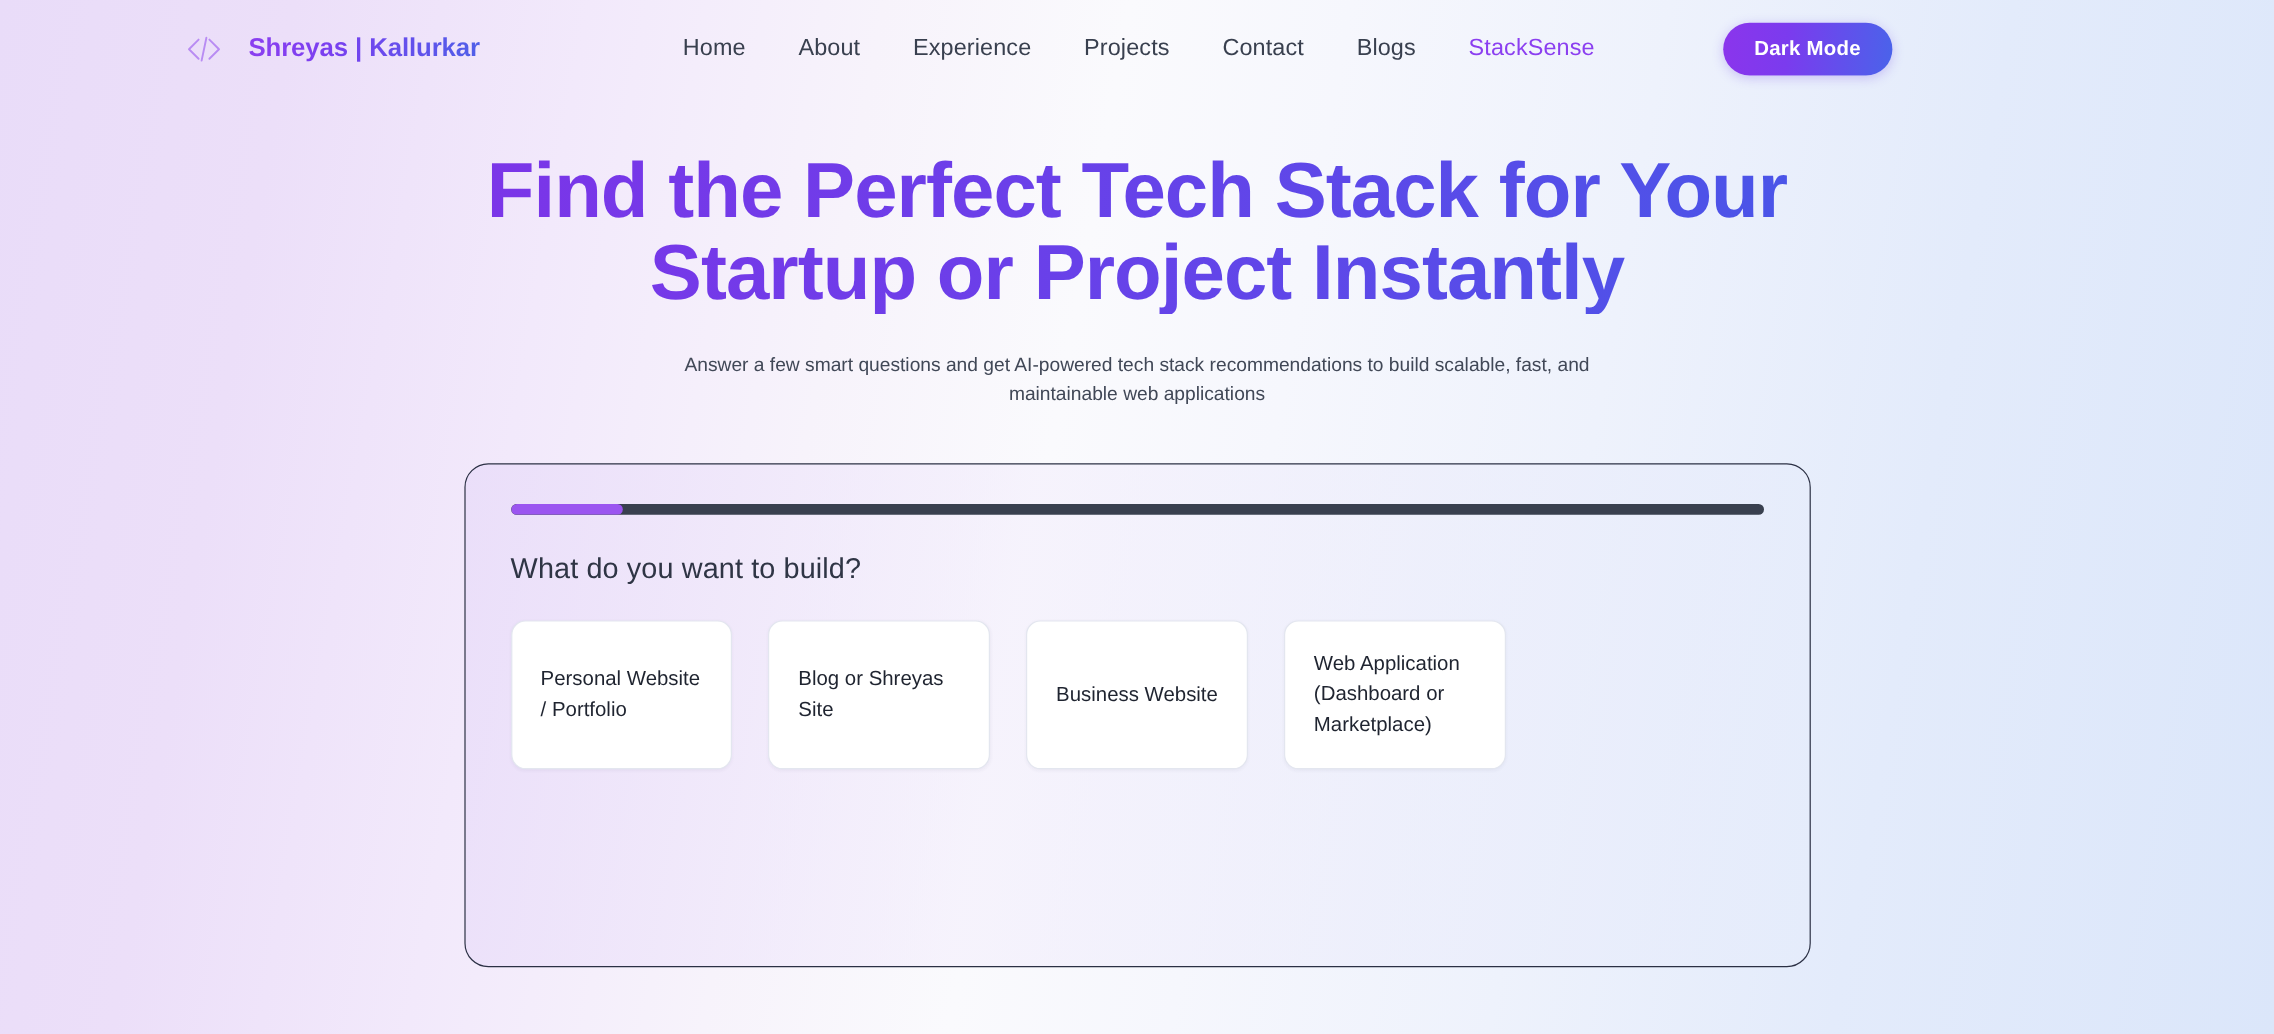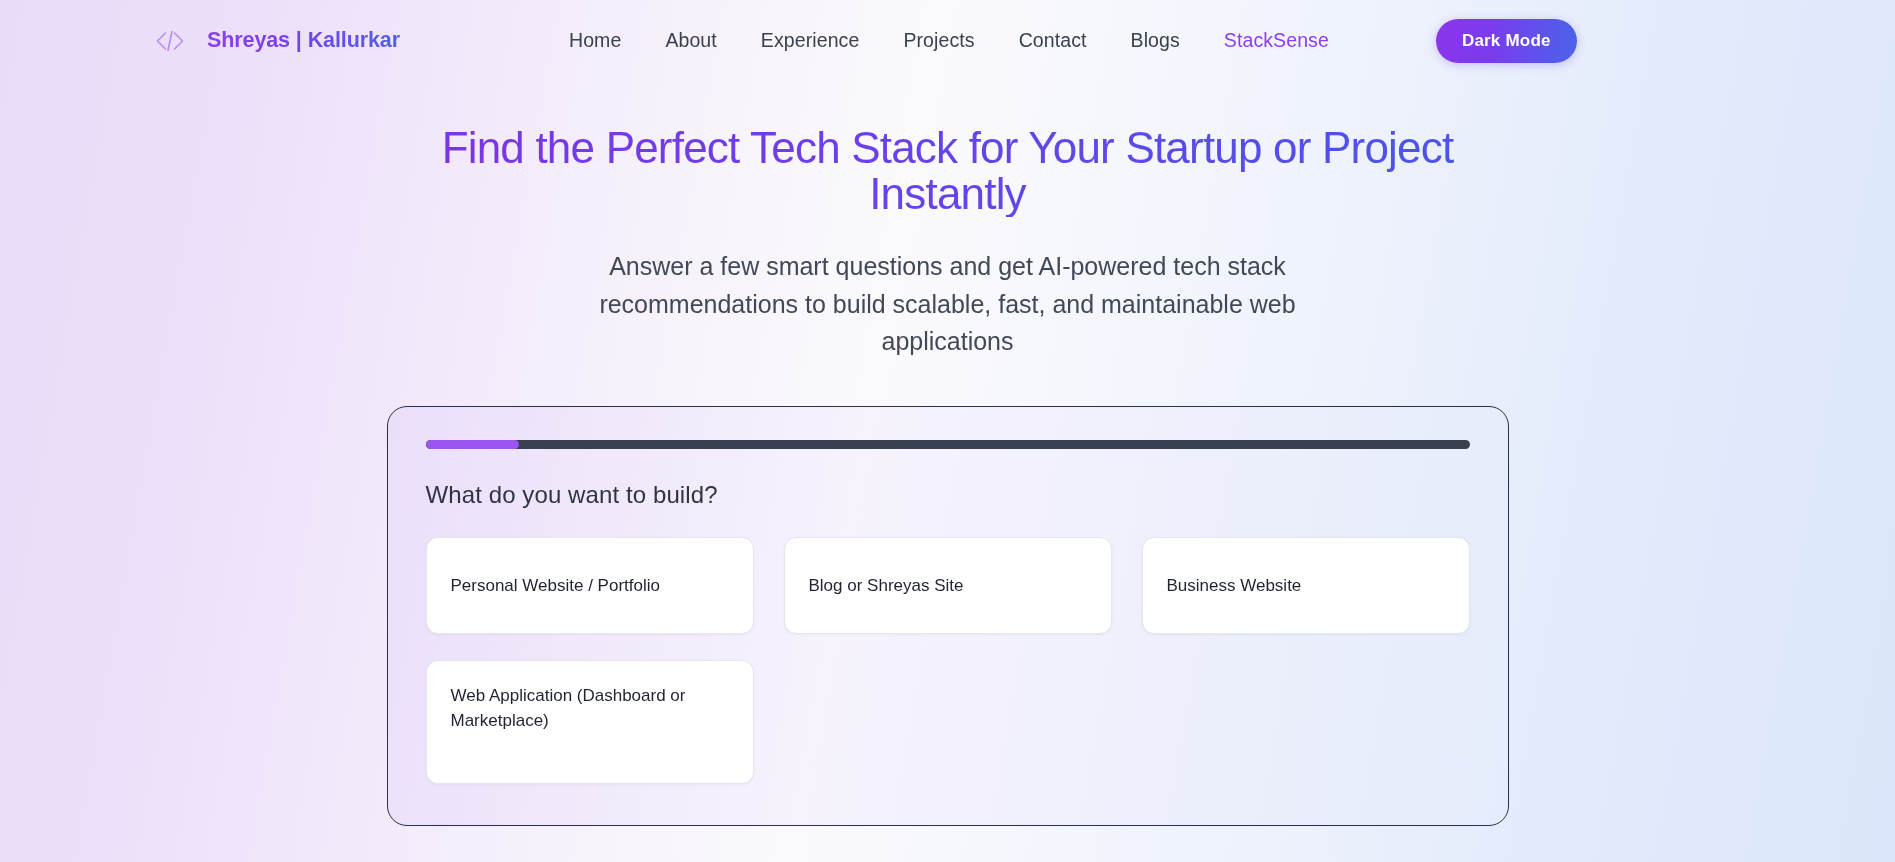--- a/index.html
+++ b/index.html
@@ -97,36 +97,36 @@
     box-shadow: 0 2px 10px rgba(108, 64, 230, 0.28);
   }
 
   
   .hero {
     text-align: center;
     padding: 44px 0 0 0;
   }
 
   .hero-title {
-    font-size: 44px;
+    font-size: 65px;
     line-height: 1.05;
-    font-weight: 400;
+    font-weight: 700;
     letter-spacing: -0.8px;
     max-width: 1090px;
     margin: 0 auto;
     background: linear-gradient(93deg, #7b35e8 0%, #6b3fe9 40%, #4a55e8 100%);
     -webkit-background-clip: text;
     background-clip: text;
     color: transparent;
   }
 
   .hero-subtitle {
     margin: 31px auto 0 auto;
     max-width: 800px;
-    font-size: 25px;
+    font-size: 16px;
     line-height: 1.5;
     color: #414857;
     font-weight: 400;
   }
 
   
   .quiz-card {
     margin: 45px auto 0 auto;
     width: 1122px;
     border: 1.6px solid #2b3044;
@@ -157,21 +157,21 @@
   .question {
     margin-top: 32px;
     font-size: 24px;
     color: #2f3545;
     letter-spacing: 0.1px;
   }
 
   .options-grid {
     margin-top: 28px;
     display: grid;
-    grid-template-columns: repeat(3, 1fr);
+    grid-template-columns: repeat(5, 1fr);
     gap: 26px 30px;
   }
 
   .option-card {
     background: #ffffff;
     border: 1px solid #e3e6ef;
     border-radius: 12px;
     min-height: 97px;
     padding: 22px 24px;
     display: flex;

